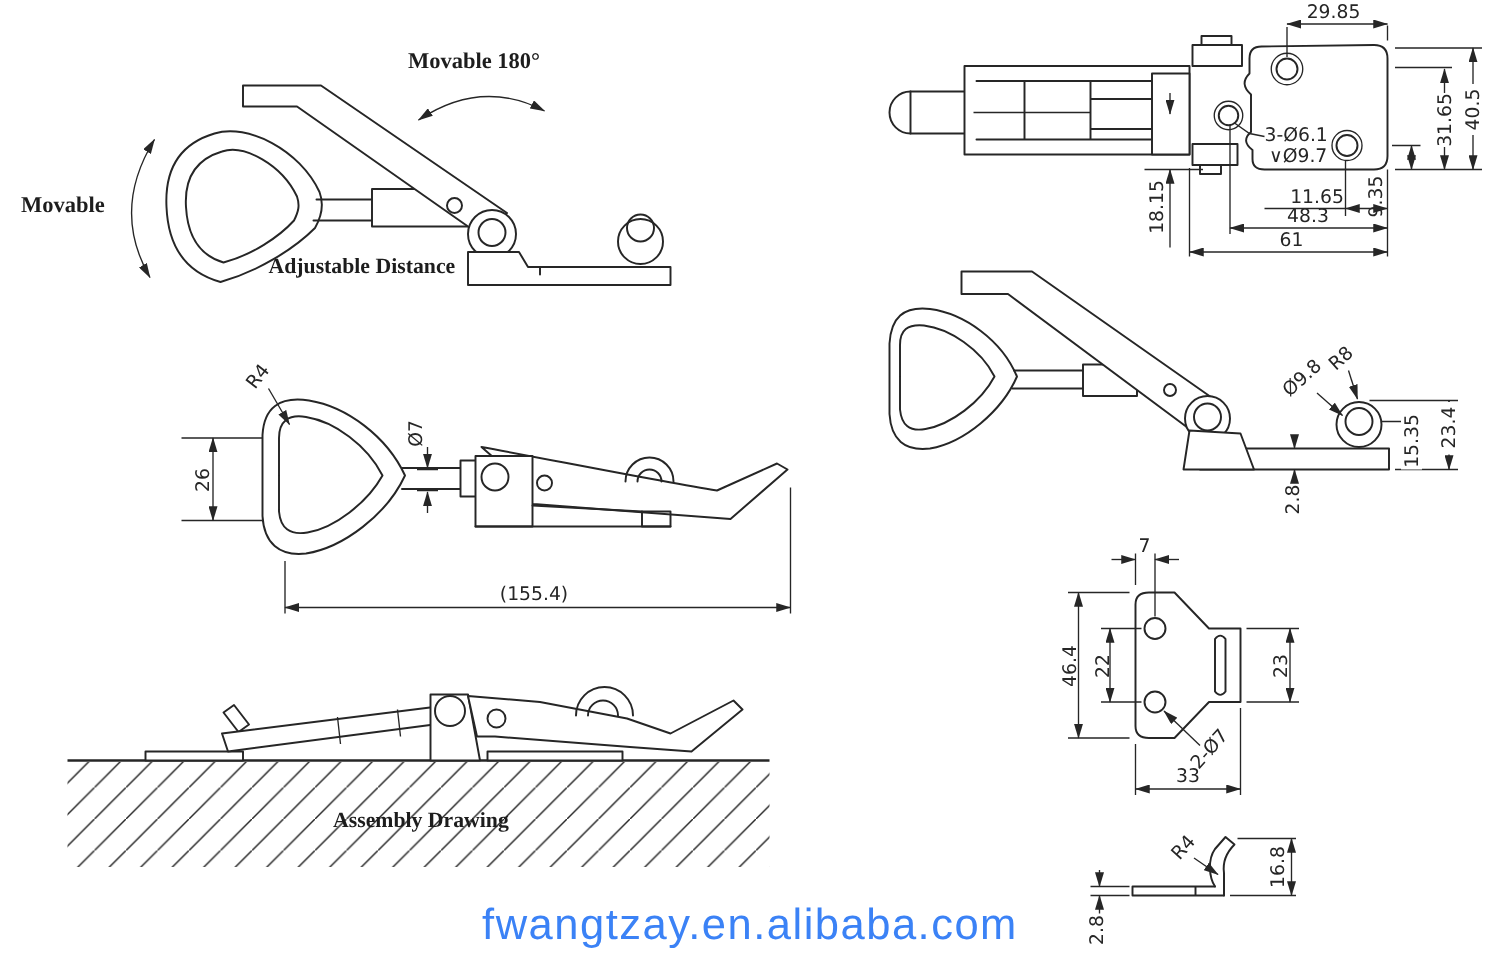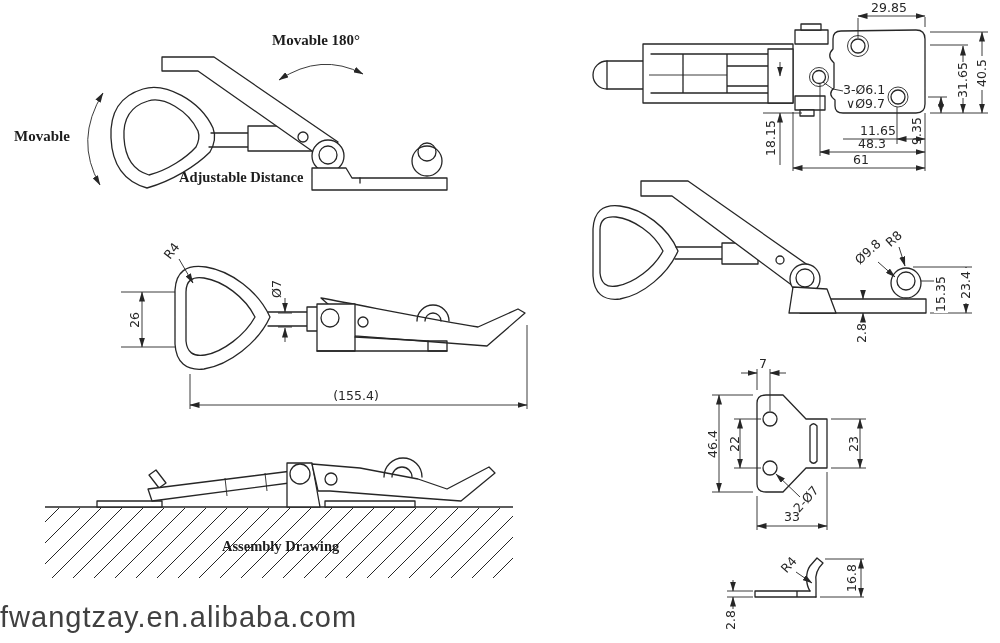--- a/index.html
+++ b/index.html
@@ -6,22 +6,22 @@
   .canvas{position:relative;width:1000px;height:643px;background:#ffffff;overflow:hidden;
           font-family:"DejaVu Sans",sans-serif;}
   svg{position:absolute;left:0;top:0;}
   .ln{fill:none;stroke:#262626;stroke-width:1.3;stroke-linecap:round;stroke-linejoin:round;}
   .fw{fill:#ffffff;stroke:#262626;stroke-width:1.3;stroke-linejoin:round;}
   .thin{fill:none;stroke:#262626;stroke-width:0.9;}
   .dim{fill:none;stroke:#262626;stroke-width:0.9;}
   .txt{font-family:"DejaVu Sans",sans-serif;font-size:12.5px;fill:#262626;}
   .lbl{font-family:"Liberation Serif",serif;font-weight:bold;fill:#1d1d1d;}
   .bg{fill:#ffffff;stroke:none;}
-  .wm{position:absolute;left:0;right:0;top:601px;text-align:left;
-      font-family:"Liberation Sans",sans-serif;font-size:29px;color:#404040;
+  .wm{position:absolute;left:0;right:0;top:601px;text-align:center;
+      font-family:"Liberation Sans",sans-serif;font-size:29px;color:#3b82f6;
       letter-spacing:1px;}
 </style>
 </head>
 <body>
 
 <div class="canvas">
 <svg width="1000" height="643" viewBox="0 0 1000 643">
   <defs>
     <marker id="arw" viewBox="0 0 10 6" refX="9.5" refY="3" markerWidth="10" markerHeight="6" orient="auto-start-reverse" markerUnits="userSpaceOnUse">
       <path d="M0 0 L10 3 L0 6 Z" fill="#262626"></path>

